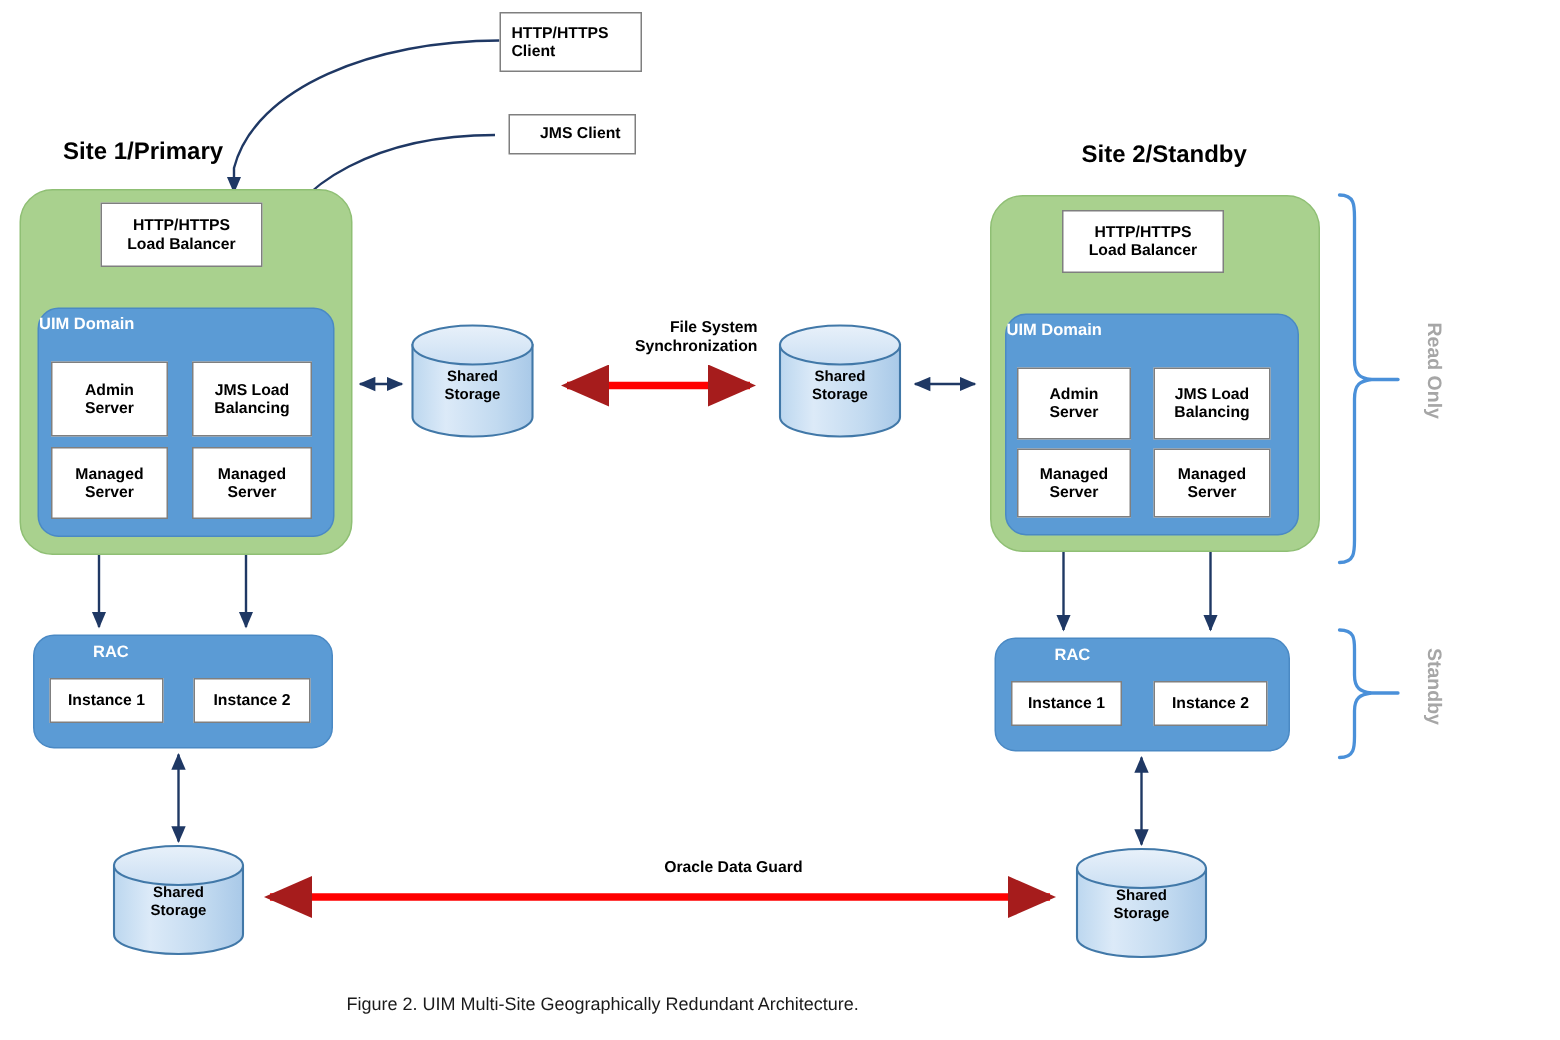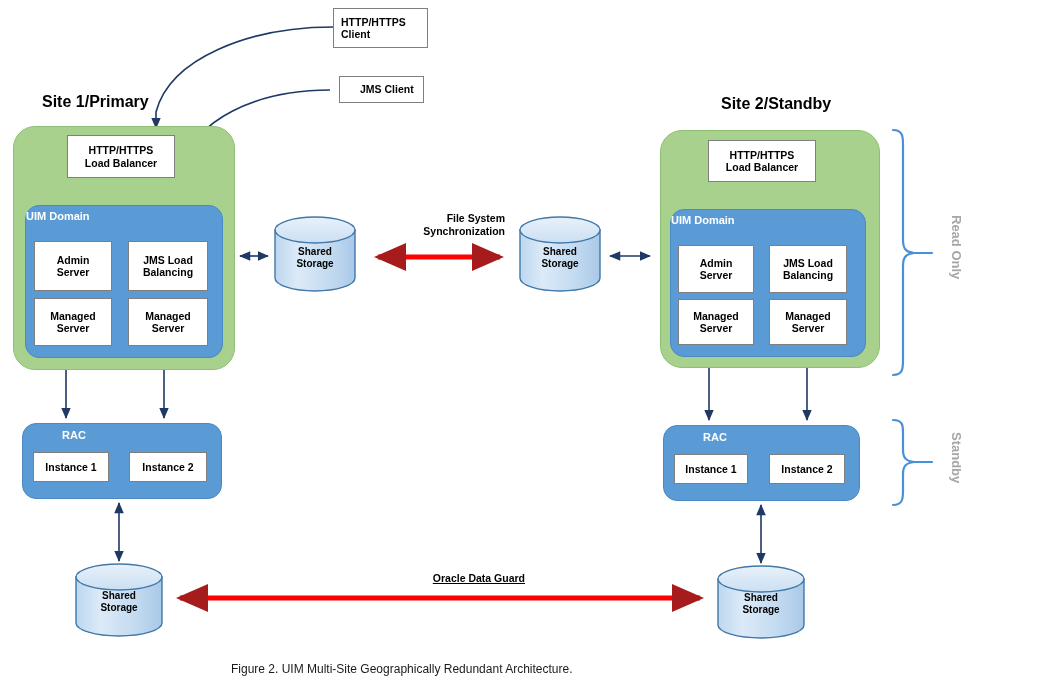--- a/index.html
+++ b/index.html
@@ -316,20 +316,20 @@
   <div class="wbox" style="left:769px; top:454px; width:76px; height:30px;">Instance 2</div>
 
   <div class="cyl-label" style="left:520px; top:246px; width:80px;">Shared
 Storage</div>
   <div class="cyl-label" style="left:718px; top:592px; width:86px;">Shared
 Storage</div>
 
   <div class="conn-label" style="left:375px; top:212px; width:130px;">File System
 Synchronization</div>
 
-  <div class="conn-label" style="left:355px; top:572px; width:170px;text-decoration:underline;">Oracle Data Guard</div>
+  <div class="conn-label" style="left:365px; top:572px; width:170px;">Oracle Data Guard</div>
 
   <div class="brace-label" style="left:964px; top:215px;">Read Only</div>
   <div class="brace-label" style="left:964px; top:432px;">Standby</div>
 
   <div class="figure-caption" style="left:231px; top:662px;">Figure 2. UIM Multi-Site Geographically Redundant Architecture.</div>
 
 </div>
 
 </body></html>

